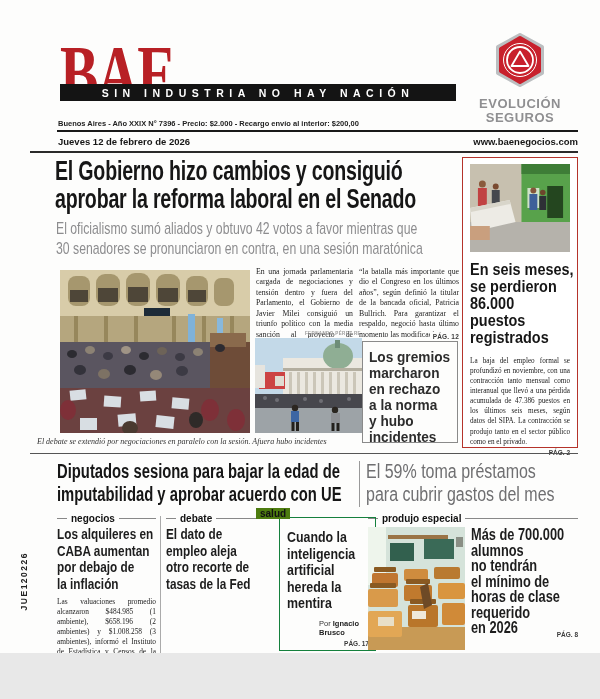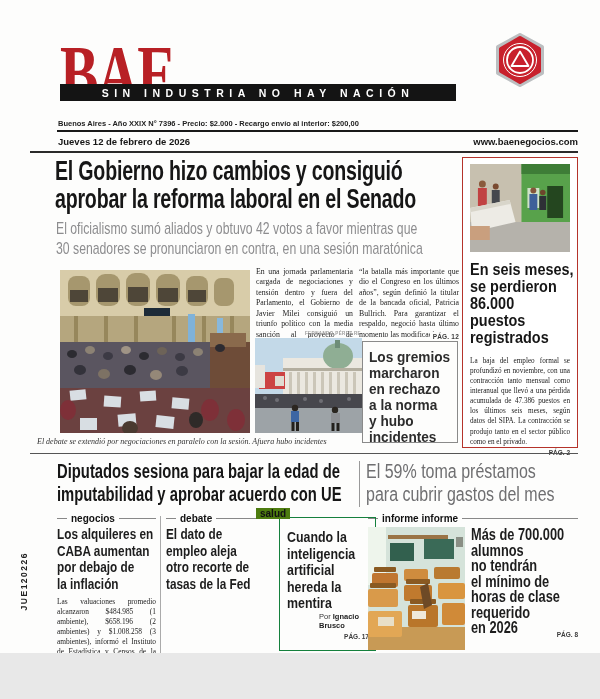--- a/index.html
+++ b/index.html
@@ -66,21 +66,21 @@
   .sec-label::before{content:"";width:10px;height:1px;background:#888;flex:0 0 auto;}
   .sec-label .tail{flex:1;height:1px;background:#888;}
   .bot-hl{transform:scaleX(.76);transform-origin:0 0;font:bold 15.5px/16.5px "Liberation Sans",sans-serif;color:#1d1d1d;}
   .bot-body{position:relative;font:400 7.4px/1.36 "Liberation Serif",serif;color:#222;text-align:justify;}
   .v-div{position:absolute;top:516px;width:1px;height:139px;background:#aaa;}
   .salud-box{left:279px;top:517px;width:97px;height:134px;border:1px solid #15803d;box-sizing:border-box;
              padding:11px 6px 0 7px;}
   .salud-label{position:absolute;left:256px;top:508px;background:#4d7c0f;padding:0 4px;
                font:bold 10px "Liberation Sans",sans-serif;color:#111;text-align:center;}
   .salud-hl{transform:scaleX(.80);transform-origin:0 0;font:bold 15.5px/16.5px "Liberation Sans",sans-serif;color:#1d1d1d;}
-  .byline{font:400 7.5px "Liberation Sans",sans-serif;color:#333;padding-left:32px;}
+  .byline{margin-top:7px;font:400 7.5px "Liberation Sans",sans-serif;color:#333;padding-left:32px;}
   .byline b{font-weight:bold;color:#222;}
   .salud-pag{text-align:right;margin-top:3px;font:bold 6.5px "Liberation Sans",sans-serif;color:#3a3a3a;}
   .photo-class{left:368px;top:527px;width:97px;height:123px;}
   .inf-hl{left:471px;top:527px;transform:scaleX(.80);font:bold 16px/15.5px "Liberation Sans",sans-serif;color:#1d1d1d;}
   .inf-pag{left:471px;top:631px;width:107px;text-align:right;
            font:bold 6.5px "Liberation Sans",sans-serif;color:#3a3a3a;}
   .edition-code{left:19px;top:552px;writing-mode:vertical-rl;transform:rotate(180deg);
                 font:bold 8.5px "Liberation Sans",sans-serif;color:#222;letter-spacing:1.5px;}
 </style>
 </head>
@@ -96,20 +96,24 @@
   <div class="abs sponsor">
     <span>
       <svg width="58" height="58" viewBox="0 0 58 58">
         <polygon points="29,2 51,14 51,40 29,52 7,40 7,14" fill="#bcbfc1" stroke="#bcbfc1" stroke-width="4" stroke-linejoin="round"></polygon>
         <polygon points="29,5 48,16 48,38 29,49 10,38 10,16" fill="#c8202c" stroke="#c8202c" stroke-width="4" stroke-linejoin="round"></polygon>
         <circle cx="29" cy="27" r="13" fill="none" stroke="#fff" stroke-width="1.8"></circle>
         <circle cx="29" cy="27" r="16.5" fill="none" stroke="#fff" stroke-width="1"></circle>
         <polygon points="29,18.5 37.5,33 20.5,33" fill="none" stroke="#fff" stroke-width="1.8" stroke-linejoin="round"></polygon>
       </svg>
     </span>
+    <div class="sponsor-name">
+      <div>EVOLUCIÓN</div>
+      <div>SEGUROS</div>
+    </div>
   </div>
 
   <div class="abs info-line">Buenos Aires - Año XXIX N° 7396 - Precio: $2.000 - Recargo envío al interior: $200,00</div>
   <div class="abs rule-thick"></div>
   <div class="abs date-row">
     <span>Jueves 12 de febrero de 2026</span>
     <span>www.baenegocios.com</span>
   </div>
   <div class="abs rule-thin"></div>
 
@@ -302,21 +306,21 @@
 
   <div class="sec-label" style="left:57px;width:99px;">
     <span>negocios</span>
       <span class="tail"></span>
   </div>
   <div class="sec-label" style="left:166px;width:92px;">
     <span>debate</span>
       <span class="tail"></span>
   </div>
   <div class="sec-label" style="left:368px;width:210px;">
-    <span>informe informe</span>
+    <span>produjo especial</span>
       <span class="tail"></span>
   </div>
 
   <div class="v-div" style="left:160px;"></div>
 
   <div class="abs bot-hl" style="left:57px;top:526px;">
     <div class="nowrap">Los alquileres en</div>
     <div class="nowrap">CABA aumentan</div>
     <div class="nowrap">por debajo de</div>
     <div class="nowrap">la inflación</div>

